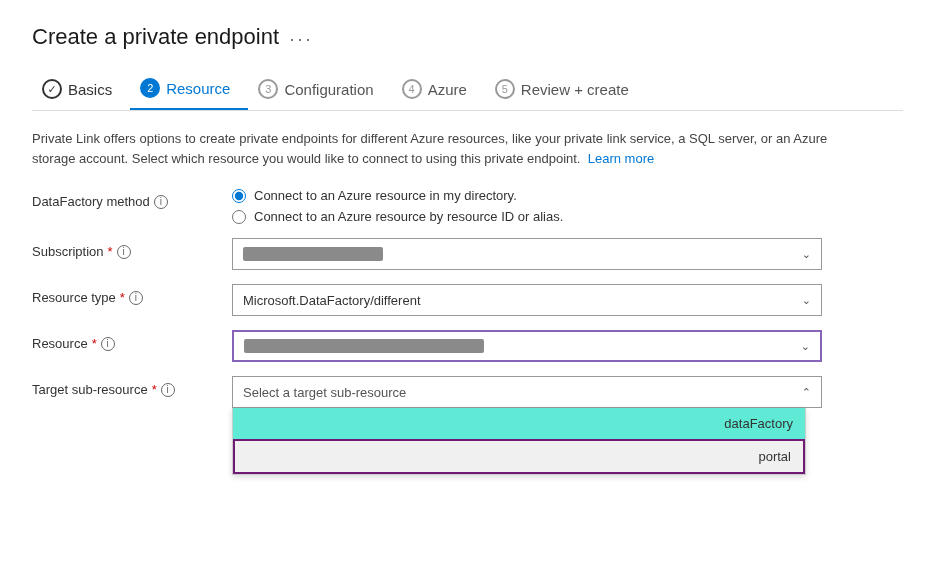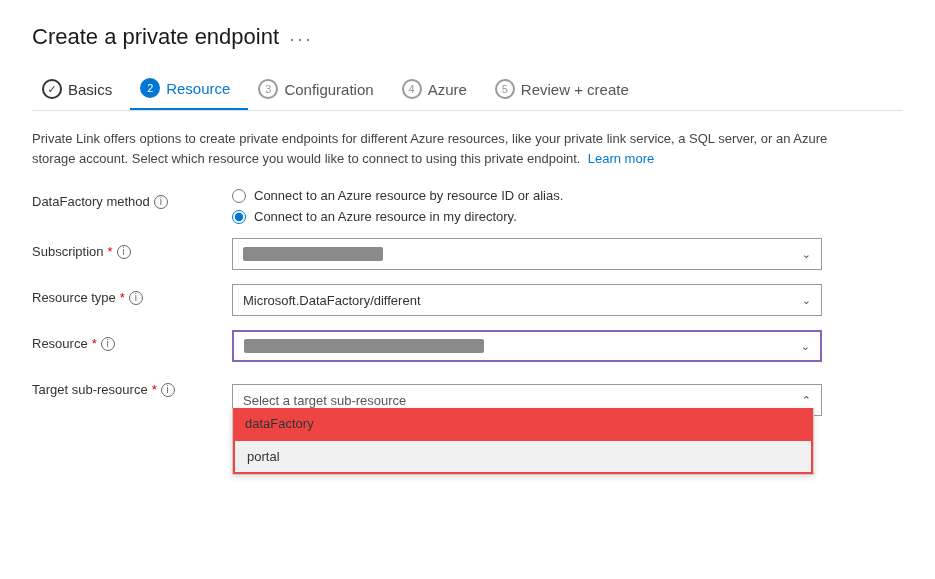--- a/index.html
+++ b/index.html
@@ -201,42 +201,42 @@
     .dropdown-open {
       width: 100%;
       height: 32px;
       border: 1px solid #999;
       background: #fff;
       display: flex;
       align-items: center;
       justify-content: space-between;
       padding: 0 10px;
       cursor: pointer;
-      margin-top: 8px;
     }
     .dropdown-menu {
       position: absolute;
       top: 32px;
       left: 0;
-      right: 8px;
-      background: #ef4444;
+      right: 16px;
+      background: #5eead4;
       border: 1px solid #ccc;
       border-top: none;
       z-index: 10;
       box-shadow: 0 2px 6px rgba(0,0,0,0.15);
+      text-align: right;
     }
     .dropdown-menu-item {
       padding: 8px 12px;
       font-size: 13px;
       cursor: pointer;
       color: #333;
     }
     .dropdown-menu-item.highlighted {
       background: #f0f0f0;
-      border: 2px solid #ef4444;
+      border: 2px solid #701a75;
     }
   </style>
 </head>
 <body>
 
 <div class="page-title">
   <span>Create a private endpoint</span>
   <span class="page-title-ellipsis">···</span>
 </div>
 
@@ -274,26 +274,26 @@
   &nbsp;<a href="#">Learn more</a>
 </p>
 
 <div class="form-row">
   <div class="form-label">
     <span>DataFactory method</span>
     <span class="info-icon">i</span>
   </div>
   <div class="form-control radio-group">
     <label class="radio-item">
+      <input type="radio" name="connection_method" checked="" style="">
+      <span>Connect to an Azure resource in my directory.</span>
+    </label>
+    <label class="radio-item">
       <input type="radio" name="connection_method" style="">
       <span>Connect to an Azure resource by resource ID or alias.</span>
-    </label>
-    <label class="radio-item">
-      <input type="radio" name="connection_method" checked="" style="">
-      <span>Connect to an Azure resource in my directory.</span>
     </label>
   </div>
 </div>
 
 <div class="form-row">
   <div class="form-label">
     <span>Subscription</span>
     <span class="required"> *</span>
     <span class="info-icon">i</span>
   </div>

